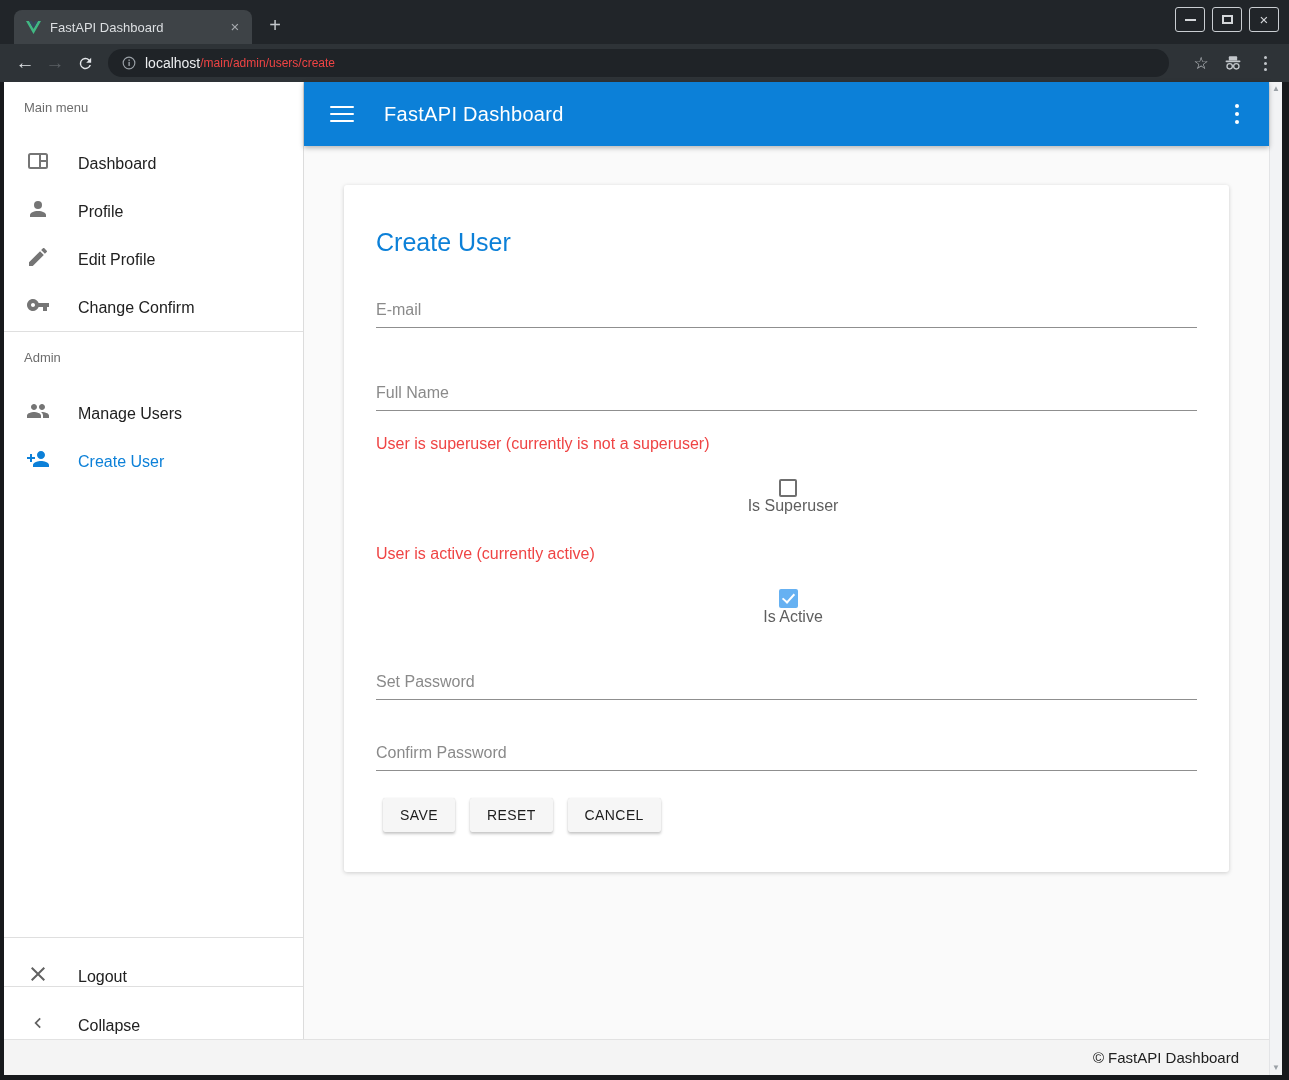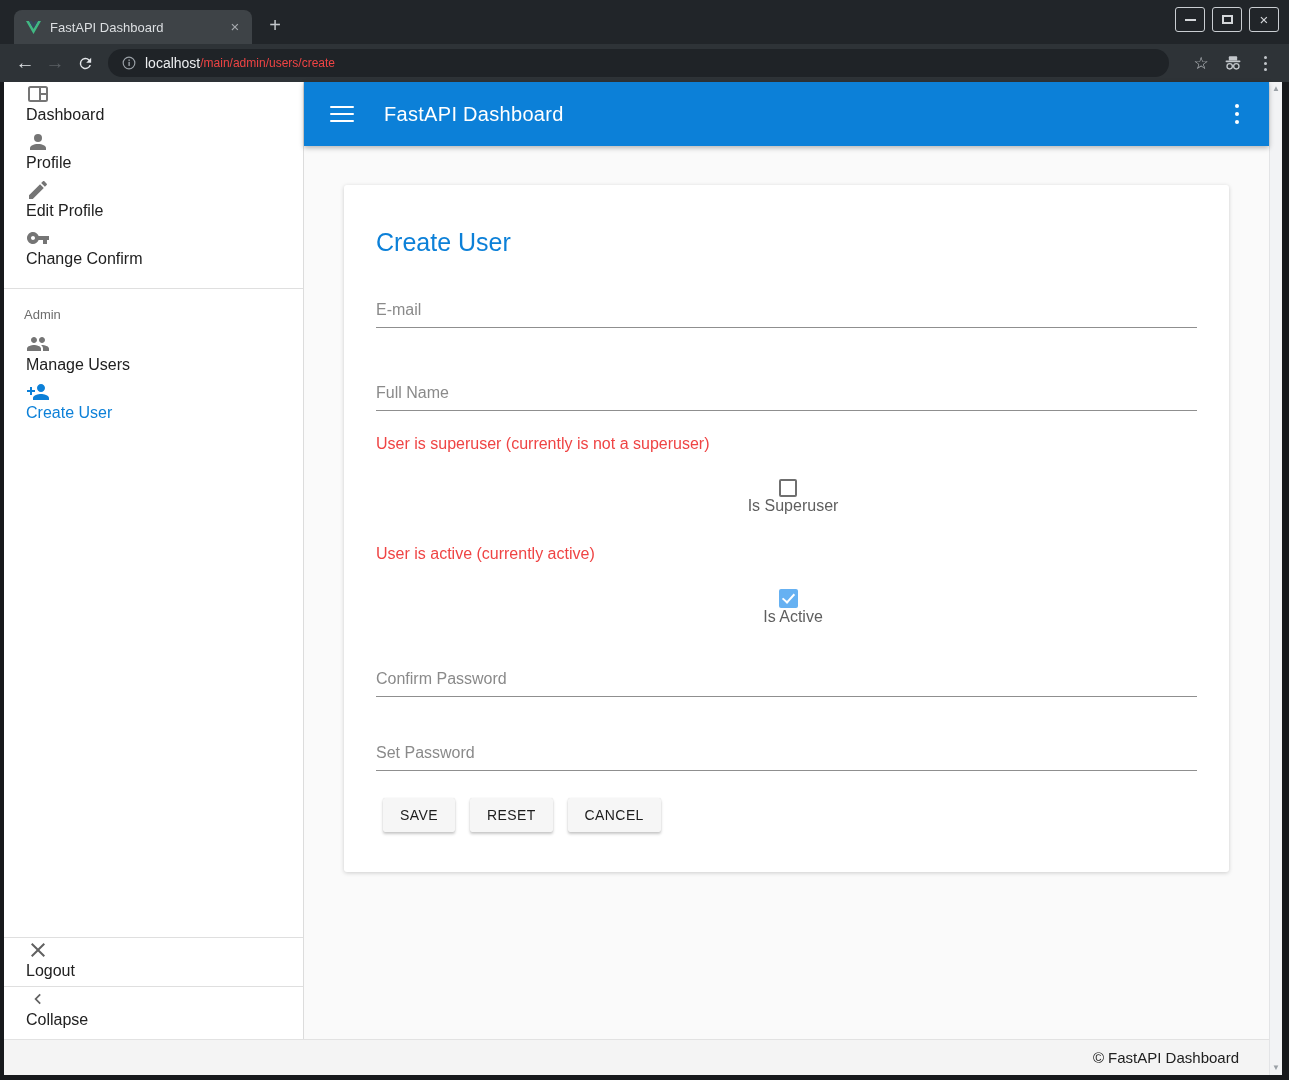--- a/index.html
+++ b/index.html
@@ -42,21 +42,21 @@
   
   .viewport { position:absolute; left:4px; top:82px; width:1278px; height:993px;
     background:#ffffff; display:flex; }
   .vp-left { width:1265px; display:flex; flex-direction:column; }
   .vp-row { flex:1; display:flex; min-height:0; }
 
   
   .sidebar { width:300px; background:#ffffff; border-right:1px solid #dcdcdc;
     display:flex; flex-direction:column; font-size:16px; color:#212121; }
   .sb-section-label { font-size:13px; color:#6d6d6d; padding:18px 0 10px 20px; }
-  .sb-item { height:48px; display:flex; align-items:flex-start; padding-left:22px; cursor:pointer;flex-direction:column; }
+  .sb-item { height:48px; display:flex; align-items:flex-end; padding-left:22px; cursor:pointer; }
   .sb-item .icn { width:24px; height:24px; margin-right:28px; }
   .sb-item.active { color:#0c80d8; }
   .sb-divider { height:1px; background:#dfdfdf; margin-top:14px; }
   .sb-divider2 { height:1px; background:#dfdfdf; }
   .sb-spacer { flex:1; }
 
   
   .main { flex:1; display:flex; flex-direction:column; background:#fafafa; min-width:0; }
   .appbar { height:64px; background:#0c80d8; display:flex; align-items:center;
     box-shadow:0 2px 5px rgba(0,0,0,.28); position:relative; z-index:2; }
@@ -165,20 +165,21 @@
         <i></i>
         <i></i>
       </span>
   </div>
 
   <div class="viewport">
     <div class="vp-left">
       <div class="vp-row">
 
         <div class="sidebar">
+          <div class="sb-section-label">Main menu</div>
 
           <div class="sb-item">
             <svg class="icn" viewBox="0 0 24 24">
               <rect x="3" y="5" width="18" height="14" rx="1.5" fill="none" stroke="#757575" stroke-width="2"></rect>
               <line x1="14" y1="5" x2="14" y2="19" stroke="#757575" stroke-width="2"></line>
               <line x1="14" y1="12" x2="21" y2="12" stroke="#757575" stroke-width="2"></line>
             </svg>
             <span>Dashboard</span>
           </div>
 
@@ -272,26 +273,26 @@
                 <span class="chk-box"></span>
                 <span class="chk-label">Is Superuser</span>
               </div>
 
               <div class="hint h2">User is active (currently active)</div>
               <div class="chk-row">
                 <span class="chk-box checked"></span>
                 <span class="chk-label">Is Active</span>
               </div>
 
+              <div class="field pw1">
+                <input type="text" placeholder="Set Password" style="">
+              </div>
+
               <div class="field f2">
                 <input type="text" placeholder="Confirm Password" style="">
-              </div>
-
-              <div class="field pw1">
-                <input type="text" placeholder="Set Password" style="">
               </div>
 
               <div class="btn-row">
                 <button class="btn">SAVE</button>
                 <button class="btn">RESET</button>
                 <button class="btn">CANCEL</button>
               </div>
             </div>
           </div>
         </div>

